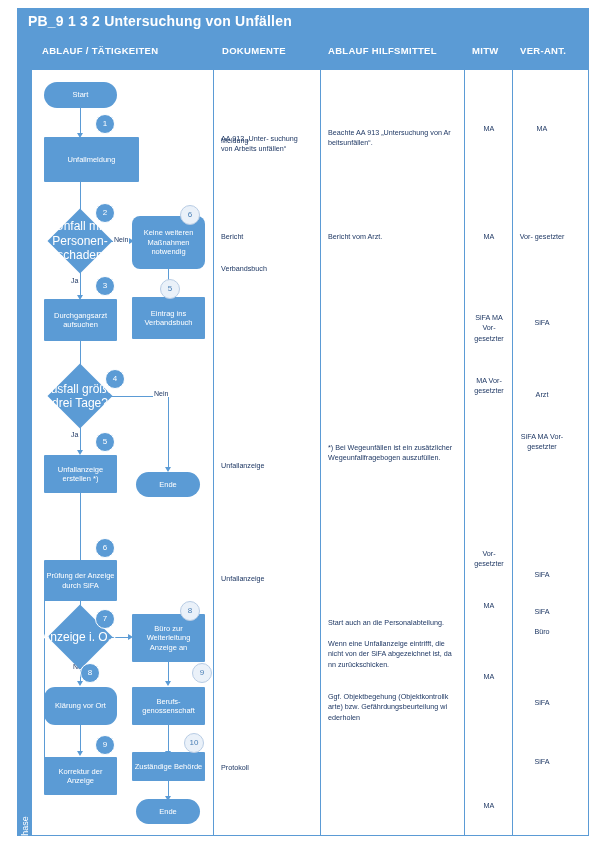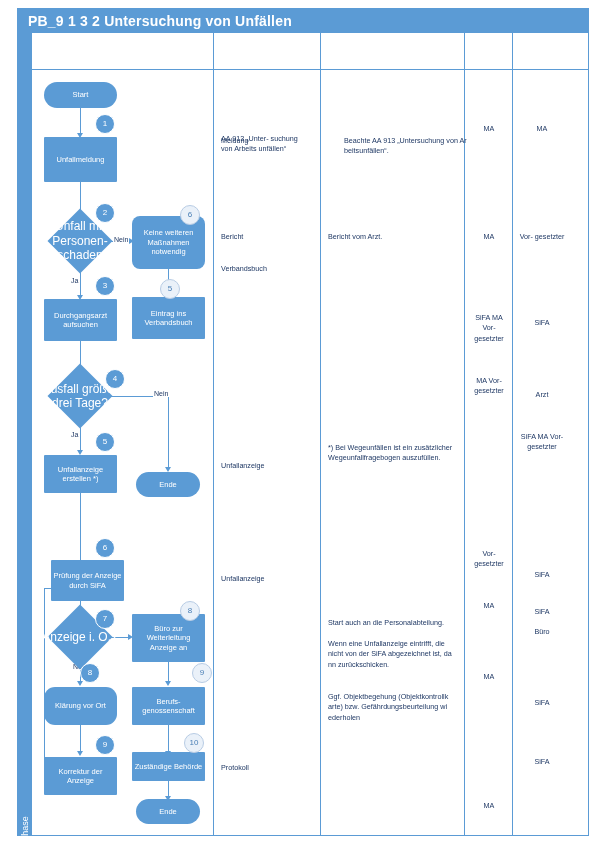--- a/index.html
+++ b/index.html
@@ -213,20 +213,27 @@
 <div id="page">
 
   <div class="frame"></div>
 
   <div class="title-bar">PB_9 1 3 2 Untersuchung von Unfällen</div>
 
   <div class="phase-strip">
     <div class="phase-label">Phase</div>
   </div>
 
+  <div class="header-row">
+    <div class="hcell" style="left:10px;width:180px;">ABLAUF / TÄTIGKEITEN</div>
+    <div class="hcell" style="left:190px;width:105px;">DOKUMENTE</div>
+    <div class="hcell" style="left:296px;width:140px;">ABLAUF HILFSMITTEL</div>
+    <div class="hcell" style="left:440px;width:50px;">MITW</div>
+    <div class="hcell" style="left:488px;width:60px;">VER-ANT.</div>
+  </div>
 
   <div class="vsep" style="left:213px;"></div>
   <div class="vsep" style="left:320px;"></div>
   <div class="vsep" style="left:464px;"></div>
   <div class="vsep" style="left:512px;"></div>
   <div class="hsep"></div>
 
   <div class="ln lnv" style="left:80px;top:107px;height:28px;"></div>
   <div class="arrow-d" style="left:76.5px;top:133px;"></div>
 
@@ -282,21 +289,21 @@
   <div class="arrow-d" style="left:164.5px;top:796px;"></div>
 
   <div class="edge-label" style="left:113px;top:236px;">Nein</div>
   <div class="edge-label" style="left:70px;top:277px;">Ja</div>
   <div class="edge-label" style="left:153px;top:390px;">Nein</div>
   <div class="edge-label" style="left:70px;top:431px;">Ja</div>
   <div class="edge-label" style="left:72px;top:663px;">Nein</div>
 
   <div class="shape term" style="left:44px;top:82px;width:73px;height:26px;">Start</div>
 
-  <div class="shape proc" style="left:44px;top:137px;width:73px;height:45px;">Unfallmeldung</div>
+  <div class="shape proc" style="left:44px;top:137px;width:95px;height:45px;">Unfallmeldung</div>
   <div class="num" style="left:95px;top:114px;">1</div>
 
   <div class="dec" style="left:39px;top:218px;">
     <div class="diamond"></div>
     <div class="dectext">Unfall mit Personen- schaden</div>
   </div>
   <div class="num" style="left:95px;top:203px;">2</div>
 
   <div class="shape proc" style="left:132px;top:216px;width:73px;height:53px;border-radius:8px;">Keine weiteren Maßnahmen notwendig</div>
   <div class="num light" style="left:180px;top:205px;">6</div>
@@ -311,21 +318,21 @@
     <div class="diamond"></div>
     <div class="dectext">Ausfall größer drei Tage?</div>
   </div>
   <div class="num" style="left:105px;top:369px;">4</div>
 
   <div class="shape proc" style="left:44px;top:455px;width:73px;height:38px;">Unfallanzeige erstellen *)</div>
   <div class="num" style="left:95px;top:432px;">5</div>
 
   <div class="shape term" style="left:136px;top:472px;width:64px;height:25px;">Ende</div>
 
-  <div class="shape proc" style="left:51px;top:560px;width:73px;height:41px;">Prüfung der Anzeige durch SiFA</div>
+  <div class="shape proc" style="left:44px;top:560px;width:73px;height:41px;">Prüfung der Anzeige durch SiFA</div>
   <div class="num" style="left:95px;top:538px;">6</div>
 
   <div class="dec" style="left:39px;top:614px;">
     <div class="diamond"></div>
     <div class="dectext">Anzeige i. O.?</div>
   </div>
   <div class="num" style="left:95px;top:609px;">7</div>
 
   <div class="shape proc" style="left:132px;top:614px;width:73px;height:48px;">Büro zur Weiterleitung Anzeige an</div>
   <div class="num light" style="left:180px;top:601px;">8</div>
@@ -345,21 +352,21 @@
   <div class="shape term" style="left:136px;top:799px;width:64px;height:25px;">Ende</div>
 
   <div class="txt" style="left:221px;top:117px;width:86px;margin-top:19px;">Meldung</div>
   <div class="txt" style="left:221px;top:134px;width:78px;">AA 913 „Unter- suchung von Arbeits unfällen“</div>
   <div class="txt" style="left:221px;top:232px;width:86px;">Bericht</div>
   <div class="txt" style="left:221px;top:264px;width:86px;">Verbandsbuch</div>
   <div class="txt" style="left:221px;top:461px;width:86px;">Unfallanzeige</div>
   <div class="txt" style="left:221px;top:574px;width:86px;">Unfallanzeige</div>
   <div class="txt" style="left:221px;top:763px;width:86px;">Protokoll</div>
 
-  <div class="txt" style="left:328px;top:136px;width:132px;margin-left:16px;">Beachte AA 913 „Untersuchung von Ar beitsunfällen“.</div>
+  <div class="txt" style="left:328px;top:128px;width:132px;">Beachte AA 913 „Untersuchung von Ar beitsunfällen“.</div>
   <div class="txt" style="left:328px;top:232px;width:132px;">Bericht vom Arzt.</div>
   <div class="txt" style="left:328px;top:443px;width:132px;">*) Bei Wegeunfällen ist ein zusätzlicher Wegeunfallfragebogen auszufüllen.</div>
   <div class="txt" style="left:328px;top:618px;width:132px;">Start auch an die Personalabteilung.</div>
   <div class="txt" style="left:328px;top:639px;width:132px;">Wenn eine Unfallanzeige eintrifft, die nicht von der SiFA abgezeichnet ist, da nn zurückschicken.</div>
   <div class="txt" style="left:328px;top:692px;width:132px;">Ggf. Objektbegehung (Objektkontrollk arte) bzw. Gefährdungsbeurteilung wi ederholen</div>
 
   <div class="txt center" style="left:468px;top:124px;width:42px;">MA</div>
   <div class="txt center" style="left:468px;top:232px;width:42px;">MA</div>
   <div class="txt center" style="left:468px;top:313px;width:42px;">SiFA MA Vor- gesetzter</div>
   <div class="txt center" style="left:468px;top:376px;width:42px;">MA Vor- gesetzter</div>

